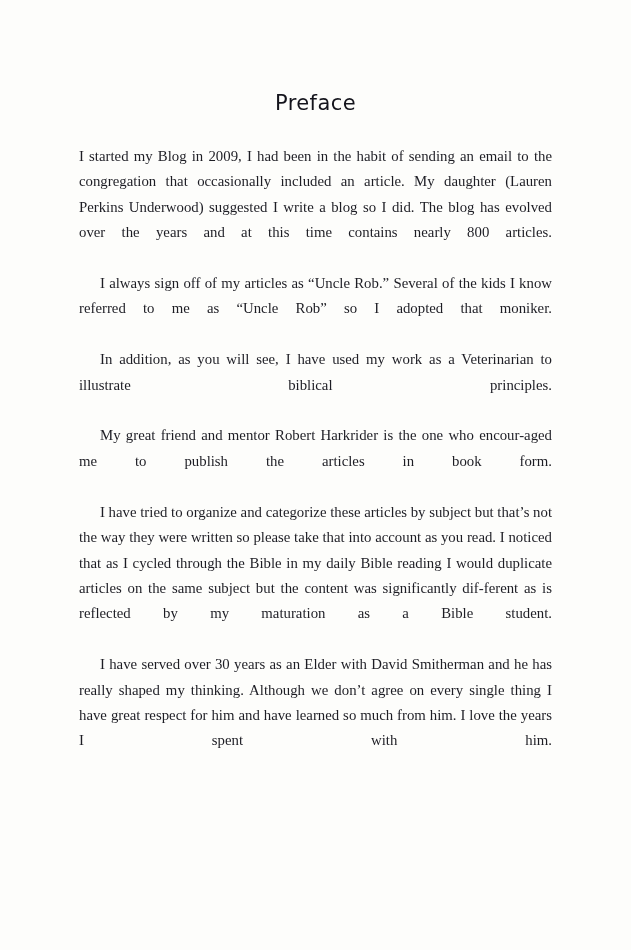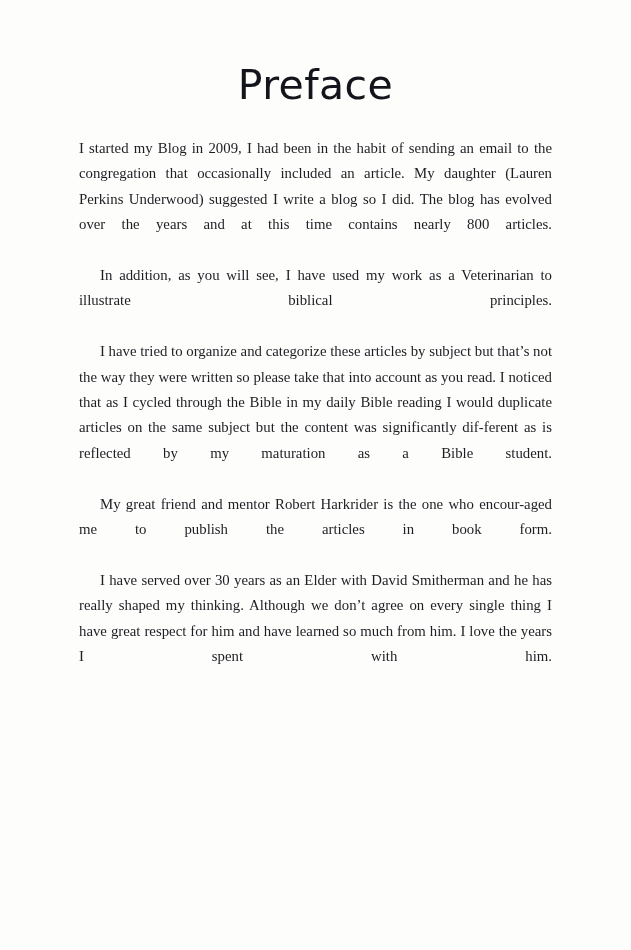--- a/index.html
+++ b/index.html
@@ -26,26 +26,26 @@
 
   .page-body {
     flex: 1 1 auto;
     padding: 0 79px;
     box-sizing: border-box;
   }
 
   .chapter-title {
     font-family: "DejaVu Sans", "Liberation Sans", sans-serif;
     font-weight: 400;
-    font-size: 41px;
+    font-size: 21px;
     letter-spacing: 0.4px;
     color: #14141c;
     text-align: center;
     margin: 0;
-    padding-top: 65px;
+    padding-top: 93px;
     line-height: 1;
     -webkit-font-smoothing: antialiased;
   }
 
   .body-text {
     margin-top: 30px;
   }
 
   .body-text p {
     margin: 0;
@@ -78,22 +78,23 @@
 <body>
 
 <div class="page">
 
   <div class="page-body">
 
     <h1 class="chapter-title">Preface</h1>
 
     <div class="body-text">
       <p class="first">I started my Blog in 2009, I had been in the habit of sending an email to the congregation that occasionally included an article. My daughter (Lauren Perkins Underwood) suggested I write a blog so I did. The blog has evolved over the years and at this time contains nearly 800 articles.</p>
+      <p class="indented">I always sign off of my articles as “Uncle Rob.” Several of the kids I know referred to me as “Uncle Rob” so I adopted that moniker.</p>
       <p class="indented">In addition, as you will see, I have used my work as a Veterinarian to illustrate biblical principles.</p>
+      <p class="indented">My great friend and mentor Robert Harkrider is the one who encour-aged me to publish the articles in book form.</p>
       <p class="indented">I have tried to organize and categorize these articles by subject but that’s not the way they were written so please take that into account as you read. I noticed that as I cycled through the Bible in my daily Bible reading I would duplicate articles on the same subject but the content was significantly dif-ferent as is reflected by my maturation as a Bible student.</p>
-      <p class="indented">My great friend and mentor Robert Harkrider is the one who encour-aged me to publish the articles in book form.</p>
       <p class="indented">I have served over 30 years as an Elder with David Smitherman and he has really shaped my thinking. Although we don’t agree on every single thing I have great respect for him and have learned so much from him. I love the years I spent with him.</p>
 
     </div>
 
   </div>
 
 </div>
 
 </body></html>

